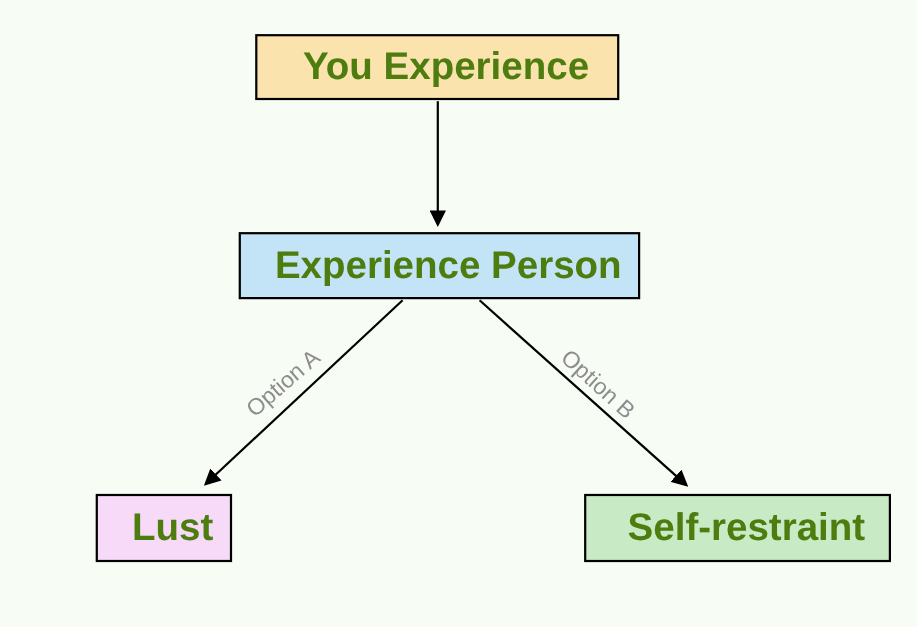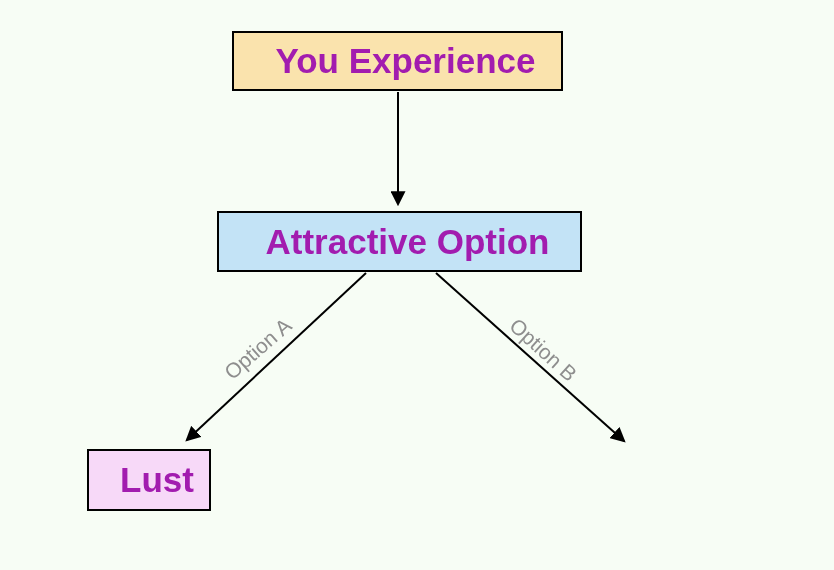--- a/index.html
+++ b/index.html
@@ -29,21 +29,21 @@
   }
   .node {
     position: absolute;
     box-sizing: border-box;
     border: 2px solid #000;
     display: flex;
     align-items: center;
     justify-content: center;
     font-weight: bold;
     font-size: 35px;
-    color: #a21caf;
+    color: #4d7c0f;
     white-space: nowrap;
     padding-left: 16px;
   }
   .node-you        { left: 232px; top: 31px;  width: 331px; height: 60px; }
   .node-attractive { left: 217px; top: 211px; width: 365px; height: 61px; }
   .node-lust       { left: 87px;  top: 449px; width: 124px; height: 62px; }
   .node-restraint  { left: 531px; top: 449px; width: 279px; height: 62px; }
   .edge-label {
     position: absolute;
     font-size: 21px;
@@ -71,22 +71,23 @@
         <path class="arrowhead" d="M 0 0 L 10 5 L 0 10 z"></path>
       </marker>
     </defs>
     <line x1="398" y1="92" x2="398" y2="204" marker-end="url(#arrow)"></line>
     <line x1="366" y1="273" x2="187" y2="440" marker-end="url(#arrow)"></line>
     <line x1="436" y1="273" x2="624" y2="441" marker-end="url(#arrow)"></line>
   </svg>
 
   <div class="node node-you" style="background-color: rgb(250, 227, 173);">You Experience</div>
 
-  <div class="node node-attractive" style="background-color: rgb(195, 227, 246);">Attractive Option</div>
+  <div class="node node-attractive" style="background-color: rgb(195, 227, 246);">Experience Person</div>
 
   <div class="node node-lust" style="background-color: rgb(247, 217, 248);">Lust</div>
 
+  <div class="node node-restraint" style="background-color: rgb(200, 235, 197);">Self-restraint</div>
 
   <div class="edge-label label-a" style="color: rgb(142, 142, 142);">Option A</div>
 
   <div class="edge-label label-b" style="color: rgb(142, 142, 142);">Option B</div>
 
 </div>
 
 </body></html>

